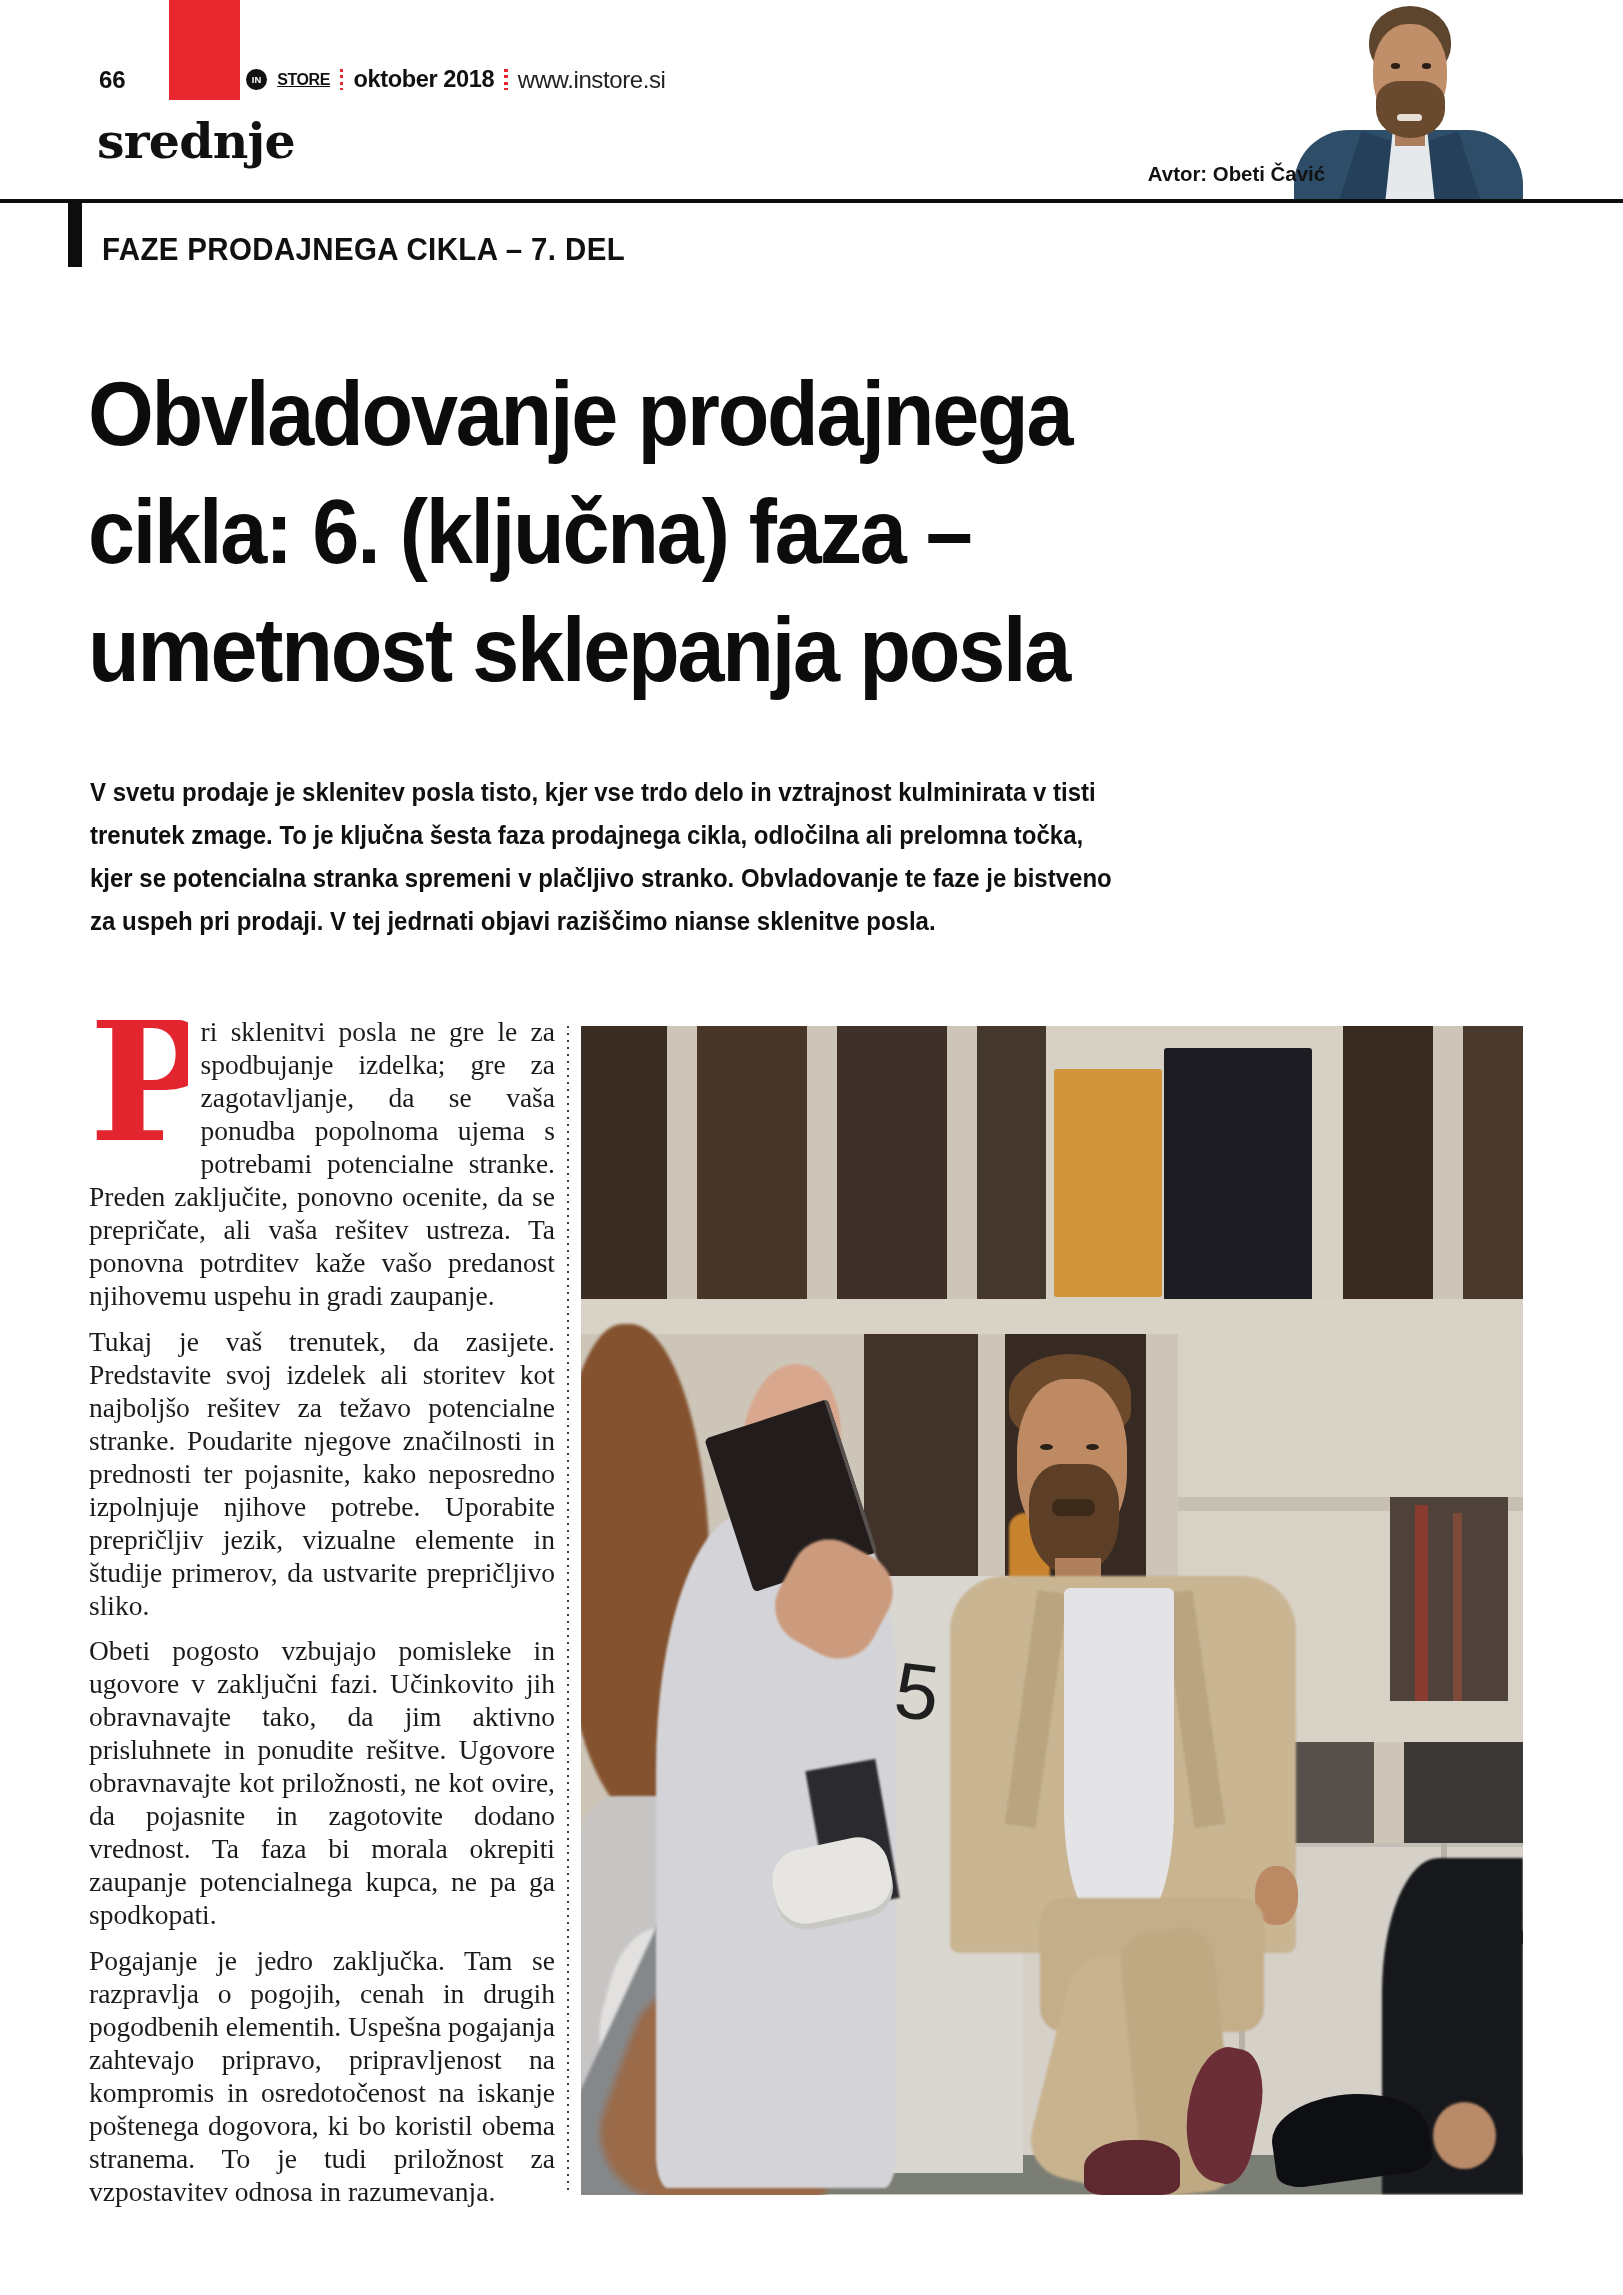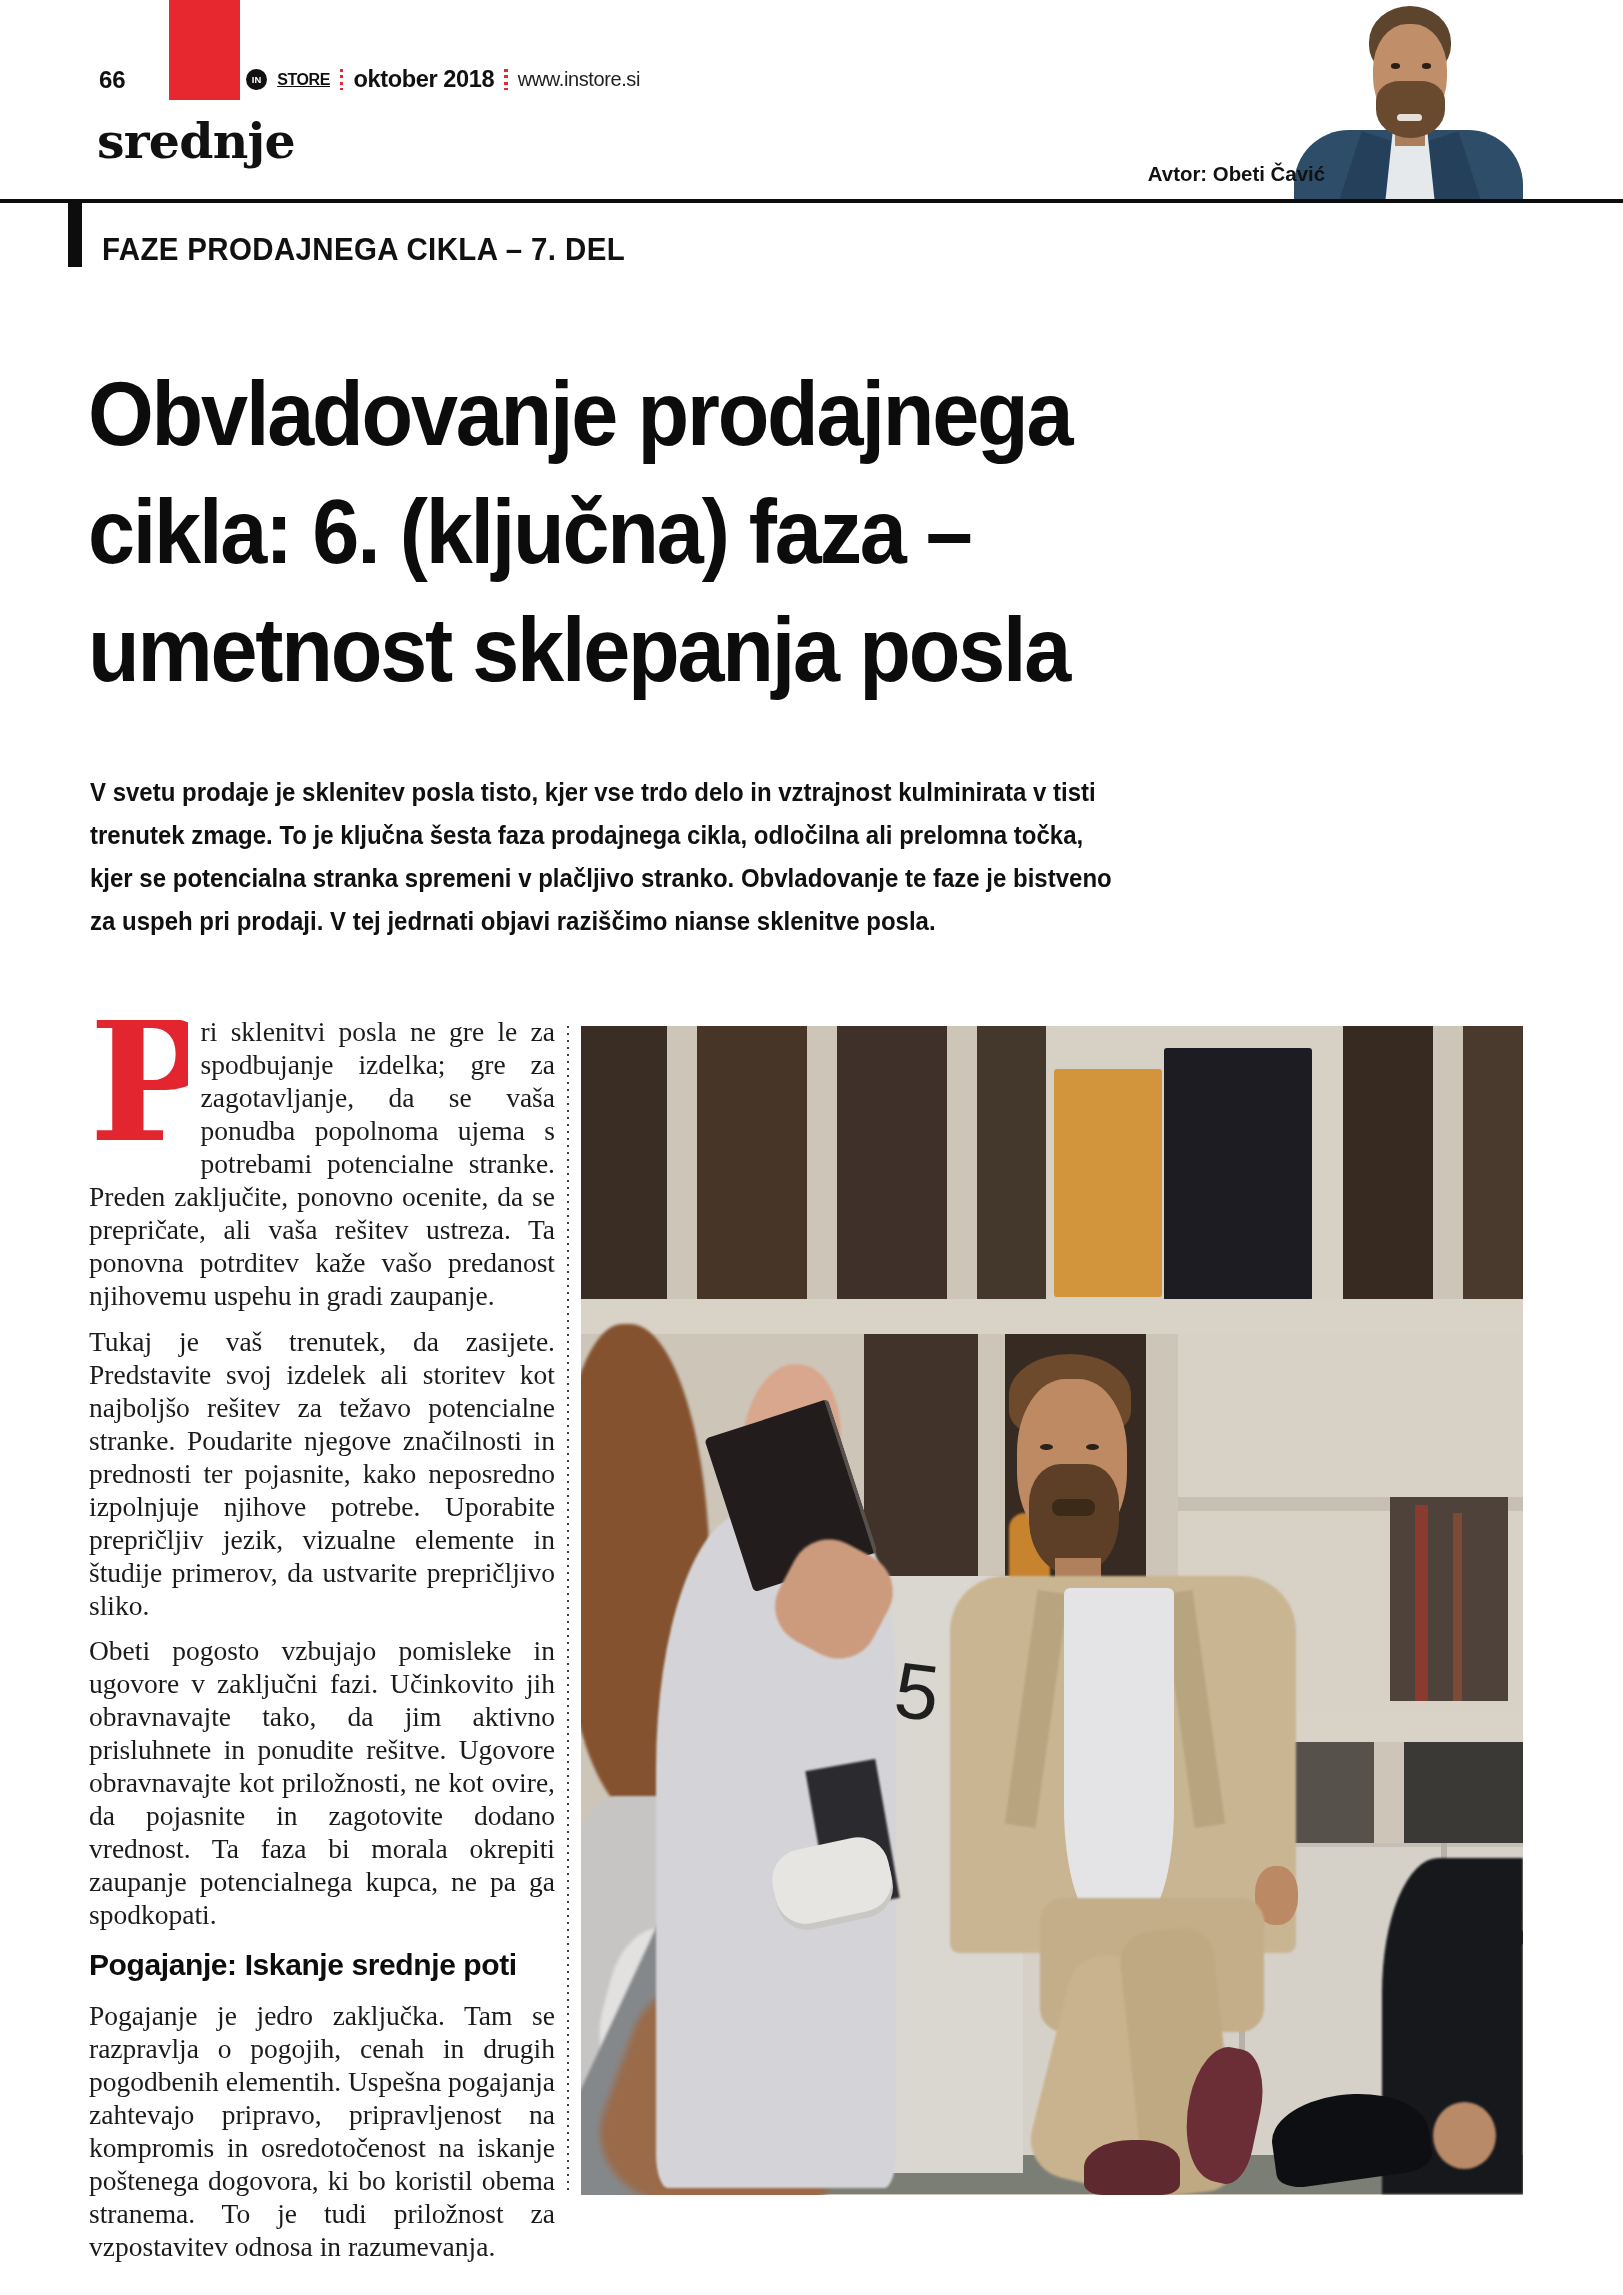--- a/index.html
+++ b/index.html
@@ -8,21 +8,21 @@
 
   
   .pagenum{position:absolute;left:99px;top:66px;font-size:24px;font-weight:bold;letter-spacing:0;}
   .ribbon{position:absolute;left:169px;top:0;width:71px;height:100px;}
   .logo-row{position:absolute;left:210px;top:66px;height:27px;display:flex;align-items:center;gap:10.2px;}
   .in-circle{width:21px;height:21px;border-radius:50%;background:#111;color:#fff;display:flex;
              align-items:center;justify-content:center;font-size:9.4px;font-weight:bold;letter-spacing:0;margin-left:36px;}
   .store{font-size:16px;font-weight:bold;letter-spacing:-0.4px;text-decoration:underline;}
   .vdots{width:3.1px;height:20.4px;}
   .issue{font-size:23.6px;font-weight:bold;letter-spacing:-0.4px;}
-  .site{font-size:20px;font-weight:normal;letter-spacing:-0.4px;color:#222;}
+  .site{font-size:24px;font-weight:normal;letter-spacing:-0.4px;color:#222;}
   .section-title{position:absolute;left:97px;top:112px;font-family:"DejaVu Serif",serif;
                  font-size:49px;font-weight:bold;letter-spacing:-0.8px;}
   .author-credit{position:absolute;right:339px;top:163px;font-size:20.4px;font-weight:bold;}
   .topline{position:absolute;left:0;top:199px;width:1623px;height:3.9px;background:#0d0d0d;}
 
   
   .headshot{position:absolute;left:1294px;top:6.3px;width:229px;height:195px;overflow:hidden;}
   .headshot div{position:absolute;}
   .hs-hair{left:75px;top:0;width:82px;height:72px;background:#5c452c;border-radius:50% 50% 45% 45%;}
   .hs-face{left:79px;top:17.3px;width:74px;height:99px;background:#c08e69;border-radius:46%;}
@@ -117,21 +117,20 @@
     <div>V svetu prodaje je sklenitev posla tisto, kjer vse trdo delo in vztrajnost kulminirata v tisti</div>
     <div>trenutek zmage. To je ključna šesta faza prodajnega cikla, odločilna ali prelomna točka,</div>
     <div>kjer se potencialna stranka spremeni v plačljivo stranko. Obvladovanje te faze je bistveno</div>
     <div>za uspeh pri prodaji. V tej jedrnati objavi raziščimo nianse sklenitve posla.</div>
   </div>
 
   <div class="column">
     <p><span class="dropcap">P</span><span>ri sklenitvi posla ne gre le za spodbujanje izdelka; gre za zagotavljanje, da se vaša ponudba popolnoma ujema s potrebami potencialne stranke. Preden zaključite, ponovno ocenite, da se prepričate, ali vaša rešitev ustreza. Ta ponovna potrditev kaže vašo predanost njihovemu uspehu in gradi zaupanje.</span></p>
     <p><span>Tukaj je vaš trenutek, da zasijete. Predstavite svoj izdelek ali storitev kot najboljšo rešitev za težavo potencialne stranke. Poudarite njegove značilnosti in prednosti ter pojasnite, kako neposredno izpolnjuje njihove potrebe. Uporabite prepričljiv jezik, vizualne elemente in študije primerov, da ustvarite prepričljivo sliko.</span></p>
     <p><span>Obeti pogosto vzbujajo pomisleke in ugovore v zaključni fazi. Učinkovito jih obravnavajte tako, da jim aktivno prisluhnete in ponudite rešitve. Ugovore obravnavajte kot priložnosti, ne kot ovire, da pojasnite in zagotovite dodano vrednost. Ta faza bi morala okrepiti zaupanje potencialnega kupca, ne pa ga spodkopati.</span></p>
-    <h3 class="subhead">Pogajanje: Iskanje srednje poti</h3>
     <p><span>Pogajanje je jedro zaključka. Tam se razpravlja o pogojih, cenah in drugih pogodbenih elementih. Uspešna pogajanja zahtevajo pripravo, pripravljenost na kompromis in osredotočenost na iskanje poštenega dogovora, ki bo koristil obema stranema. To je tudi priložnost za vzpostavitev odnosa in razumevanja.</span></p>
   </div>
 
   <div class="col-rule"></div>
 
   <div class="photo">
 
     <div class="cell" style="left:0;top:0;width:86px;height:273px;background:#3a2d23;"></div>
     <div class="cell" style="left:116px;top:0;width:110px;height:273px;background:#473527;"></div>
     <div class="cell" style="left:256px;top:0;width:110px;height:273px;background:#3f3129;"></div>

